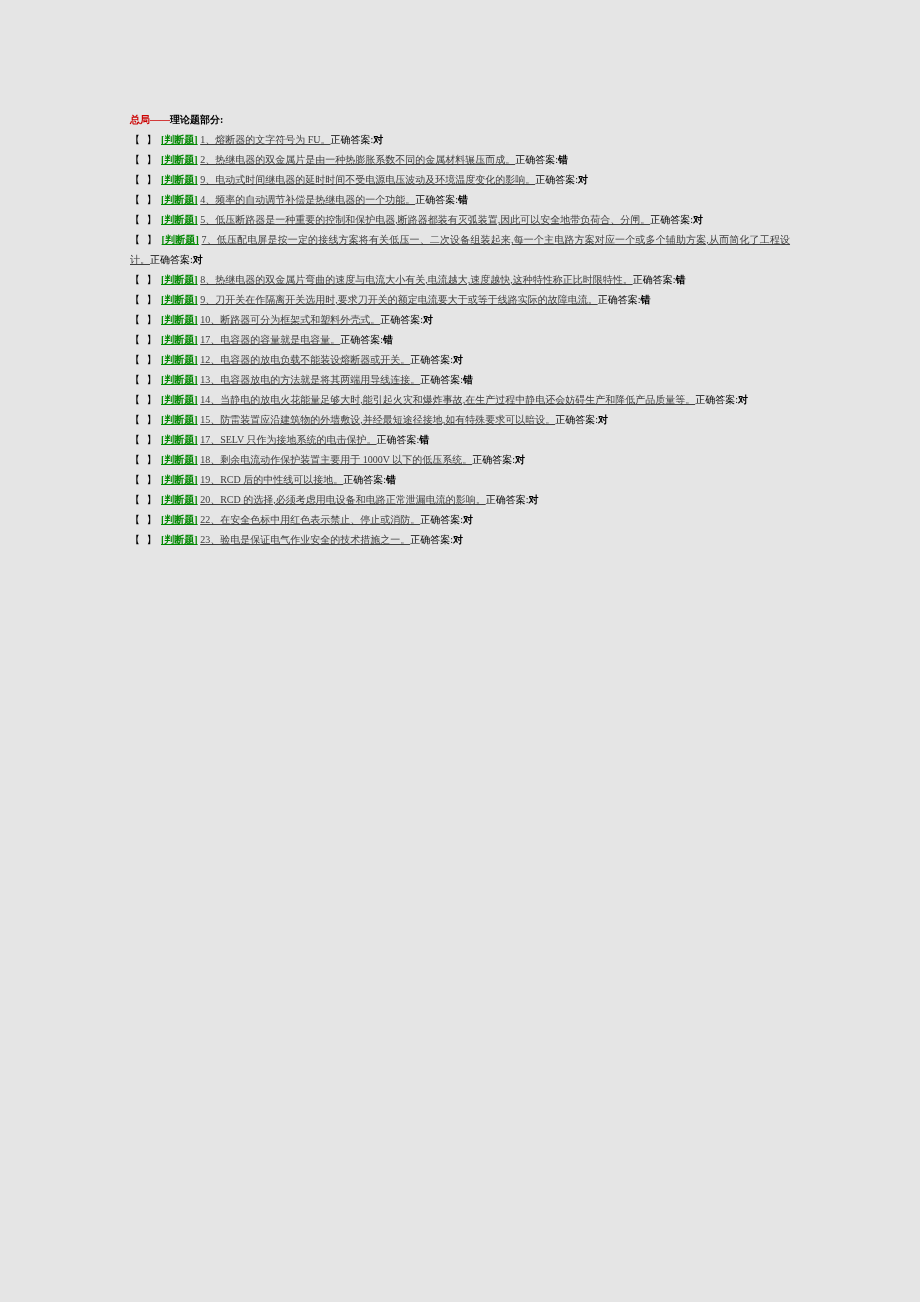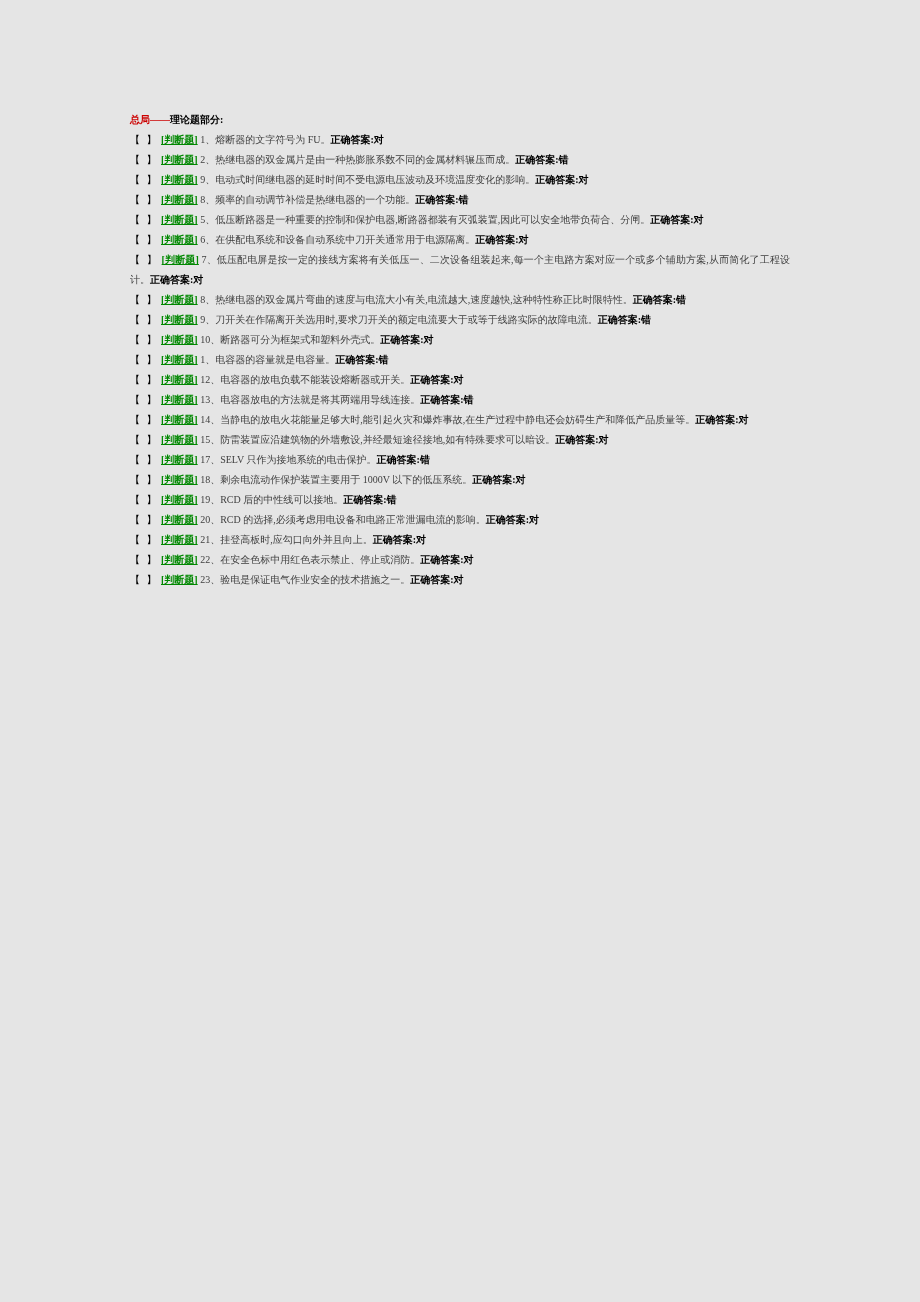--- a/index.html
+++ b/index.html
@@ -22,51 +22,49 @@
     font-weight: bold;
   }
   .st-red { color: #cc0000; }
   .st-black { color: #000000; }
   .item {
     text-align: justify;
     word-break: break-all;
   }
   .bracket { color: #000000; letter-spacing: 2px; }
   .tag { color: #008800; font-weight: bold; text-decoration: underline; }
-  .qtext { color: #404040; }
-  .ans-label { color: #000000; font-weight: bold; }
+  .qtext { color: #404040; text-decoration: underline; }
+  .ans-label { color: #000000; font-weight: normal; }
   .ans-val { color: #000000; font-weight: bold; }
 </style>
 </head>
 <body>
 
 <div class="page">
 
   <div class="section-title">
     <span class="st-red">总局——</span><span class="st-black">理论题部分:</span>
   </div>
 
   <div id="items">
       <div class="item"><span class="bracket">【  】</span>  <span class="tag">[判断题]</span>  <span class="qtext">1、熔断器的文字符号为 FU。</span><span class="ans-label">正确答案:</span><span class="ans-val">对</span></div>
       <div class="item"><span class="bracket">【  】</span>  <span class="tag">[判断题]</span>  <span class="qtext">2、热继电器的双金属片是由一种热膨胀系数不同的金属材料辗压而成。</span><span class="ans-label">正确答案:</span><span class="ans-val">错</span></div>
       <div class="item"><span class="bracket">【  】</span>  <span class="tag">[判断题]</span>  <span class="qtext">9、电动式时间继电器的延时时间不受电源电压波动及环境温度变化的影响。</span><span class="ans-label">正确答案:</span><span class="ans-val">对</span></div>
-      <div class="item"><span class="bracket">【  】</span>  <span class="tag">[判断题]</span>  <span class="qtext">8、频率的自动调节补偿是热继电器的一个功能。</span><span class="ans-label">正确答案:</span><span class="ans-val">错</span></div>
+      <div class="item"><span class="bracket">【  】</span>  <span class="tag">[判断题]</span>  <span class="qtext">4、频率的自动调节补偿是热继电器的一个功能。</span><span class="ans-label">正确答案:</span><span class="ans-val">错</span></div>
       <div class="item"><span class="bracket">【  】</span>  <span class="tag">[判断题]</span>  <span class="qtext">5、低压断路器是一种重要的控制和保护电器,断路器都装有灭弧装置,因此可以安全地带负荷合、分闸。</span><span class="ans-label">正确答案:</span><span class="ans-val">对</span></div>
-      <div class="item"><span class="bracket">【  】</span>  <span class="tag">[判断题]</span>  <span class="qtext">6、在供配电系统和设备自动系统中刀开关通常用于电源隔离。</span><span class="ans-label">正确答案:</span><span class="ans-val">对</span></div>
       <div class="item"><span class="bracket">【  】</span>  <span class="tag">[判断题]</span>  <span class="qtext">7、低压配电屏是按一定的接线方案将有关低压一、二次设备组装起来,每一个主电路方案对应一个或多个辅助方案,从而简化了工程设计。</span><span class="ans-label">正确答案:</span><span class="ans-val">对</span></div>
       <div class="item"><span class="bracket">【  】</span>  <span class="tag">[判断题]</span>  <span class="qtext">8、热继电器的双金属片弯曲的速度与电流大小有关,电流越大,速度越快,这种特性称正比时限特性。</span><span class="ans-label">正确答案:</span><span class="ans-val">错</span></div>
       <div class="item"><span class="bracket">【  】</span>  <span class="tag">[判断题]</span>  <span class="qtext">9、刀开关在作隔离开关选用时,要求刀开关的额定电流要大于或等于线路实际的故障电流。</span><span class="ans-label">正确答案:</span><span class="ans-val">错</span></div>
       <div class="item"><span class="bracket">【  】</span>  <span class="tag">[判断题]</span>  <span class="qtext">10、断路器可分为框架式和塑料外壳式。</span><span class="ans-label">正确答案:</span><span class="ans-val">对</span></div>
-      <div class="item"><span class="bracket">【  】</span>  <span class="tag">[判断题]</span>  <span class="qtext">1、电容器的容量就是电容量。</span><span class="ans-label">正确答案:</span><span class="ans-val">错</span></div>
+      <div class="item"><span class="bracket">【  】</span>  <span class="tag">[判断题]</span>  <span class="qtext">17、电容器的容量就是电容量。</span><span class="ans-label">正确答案:</span><span class="ans-val">错</span></div>
       <div class="item"><span class="bracket">【  】</span>  <span class="tag">[判断题]</span>  <span class="qtext">12、电容器的放电负载不能装设熔断器或开关。</span><span class="ans-label">正确答案:</span><span class="ans-val">对</span></div>
       <div class="item"><span class="bracket">【  】</span>  <span class="tag">[判断题]</span>  <span class="qtext">13、电容器放电的方法就是将其两端用导线连接。</span><span class="ans-label">正确答案:</span><span class="ans-val">错</span></div>
       <div class="item"><span class="bracket">【  】</span>  <span class="tag">[判断题]</span>  <span class="qtext">14、当静电的放电火花能量足够大时,能引起火灾和爆炸事故,在生产过程中静电还会妨碍生产和降低产品质量等。</span><span class="ans-label">正确答案:</span><span class="ans-val">对</span></div>
       <div class="item"><span class="bracket">【  】</span>  <span class="tag">[判断题]</span>  <span class="qtext">15、防雷装置应沿建筑物的外墙敷设,并经最短途径接地,如有特殊要求可以暗设。</span><span class="ans-label">正确答案:</span><span class="ans-val">对</span></div>
       <div class="item"><span class="bracket">【  】</span>  <span class="tag">[判断题]</span>  <span class="qtext">17、SELV 只作为接地系统的电击保护。</span><span class="ans-label">正确答案:</span><span class="ans-val">错</span></div>
       <div class="item"><span class="bracket">【  】</span>  <span class="tag">[判断题]</span>  <span class="qtext">18、剩余电流动作保护装置主要用于 1000V 以下的低压系统。</span><span class="ans-label">正确答案:</span><span class="ans-val">对</span></div>
       <div class="item"><span class="bracket">【  】</span>  <span class="tag">[判断题]</span>  <span class="qtext">19、RCD 后的中性线可以接地。</span><span class="ans-label">正确答案:</span><span class="ans-val">错</span></div>
       <div class="item"><span class="bracket">【  】</span>  <span class="tag">[判断题]</span>  <span class="qtext">20、RCD 的选择,必须考虑用电设备和电路正常泄漏电流的影响。</span><span class="ans-label">正确答案:</span><span class="ans-val">对</span></div>
-      <div class="item"><span class="bracket">【  】</span>  <span class="tag">[判断题]</span>  <span class="qtext">21、挂登高板时,应勾口向外并且向上。</span><span class="ans-label">正确答案:</span><span class="ans-val">对</span></div>
       <div class="item"><span class="bracket">【  】</span>  <span class="tag">[判断题]</span>  <span class="qtext">22、在安全色标中用红色表示禁止、停止或消防。</span><span class="ans-label">正确答案:</span><span class="ans-val">对</span></div>
       <div class="item"><span class="bracket">【  】</span>  <span class="tag">[判断题]</span>  <span class="qtext">23、验电是保证电气作业安全的技术措施之一。</span><span class="ans-label">正确答案:</span><span class="ans-val">对</span></div>
     </div>
 
 </div>
 
 </body></html>

